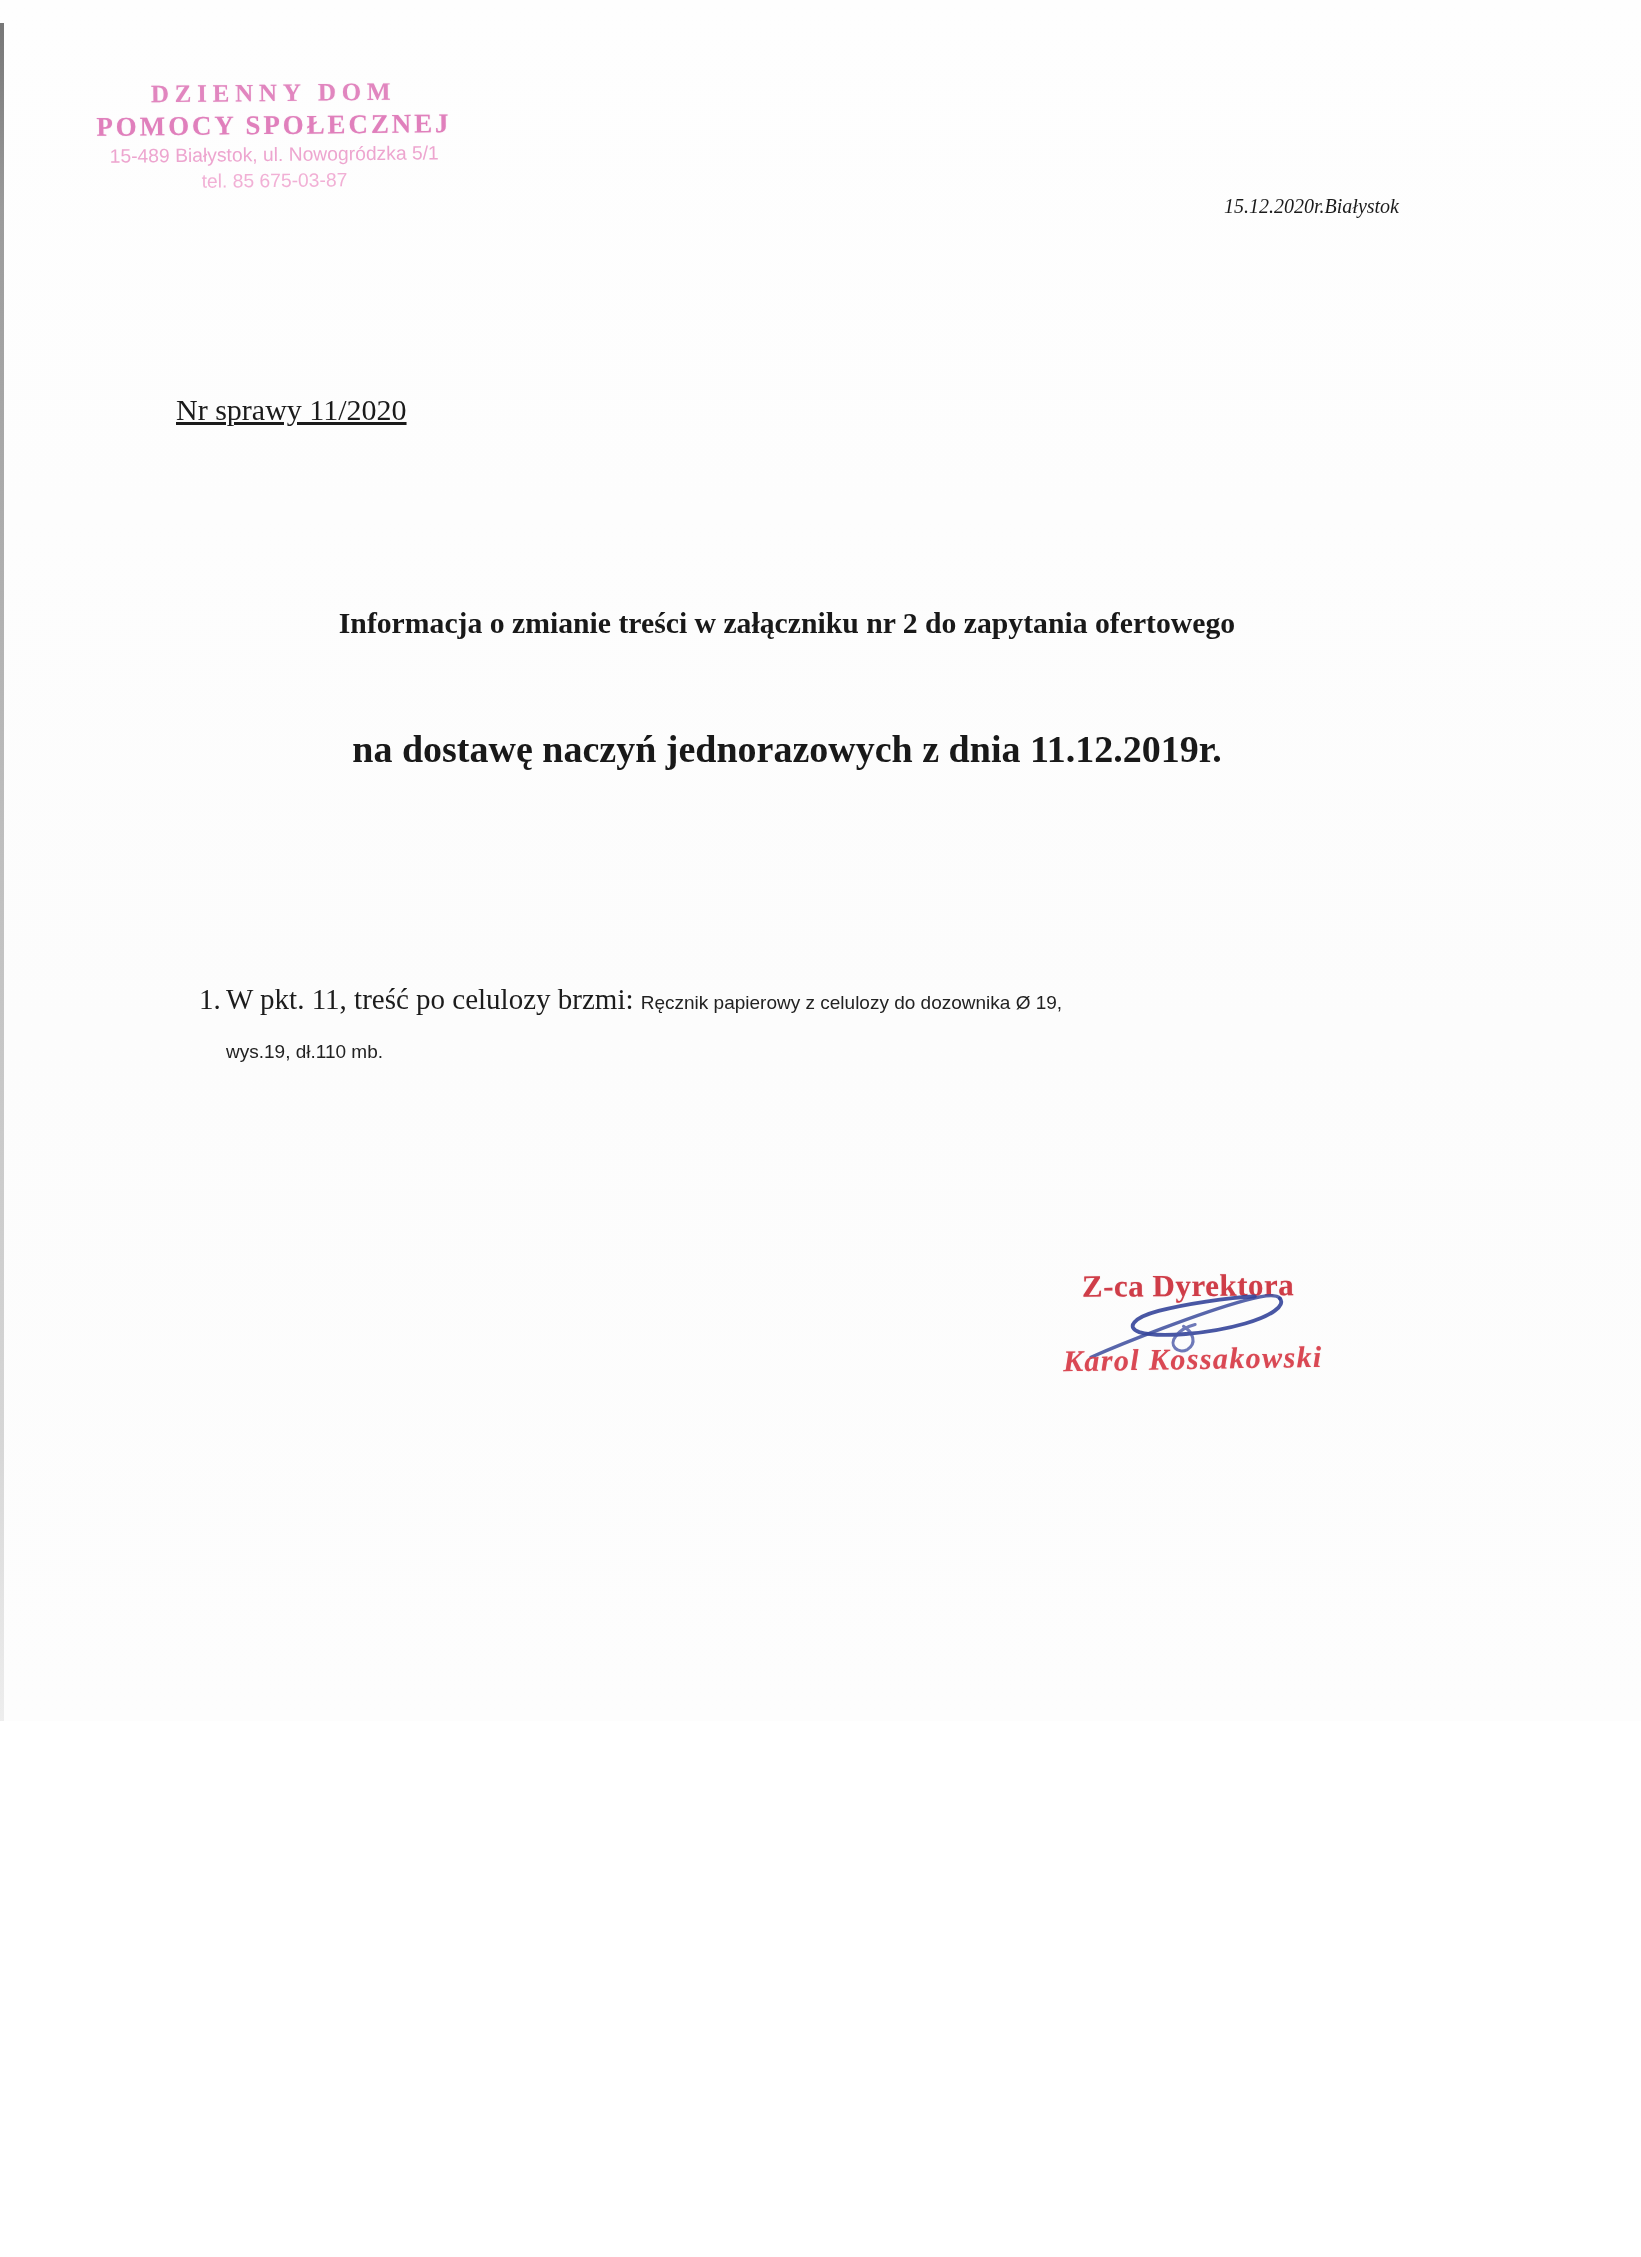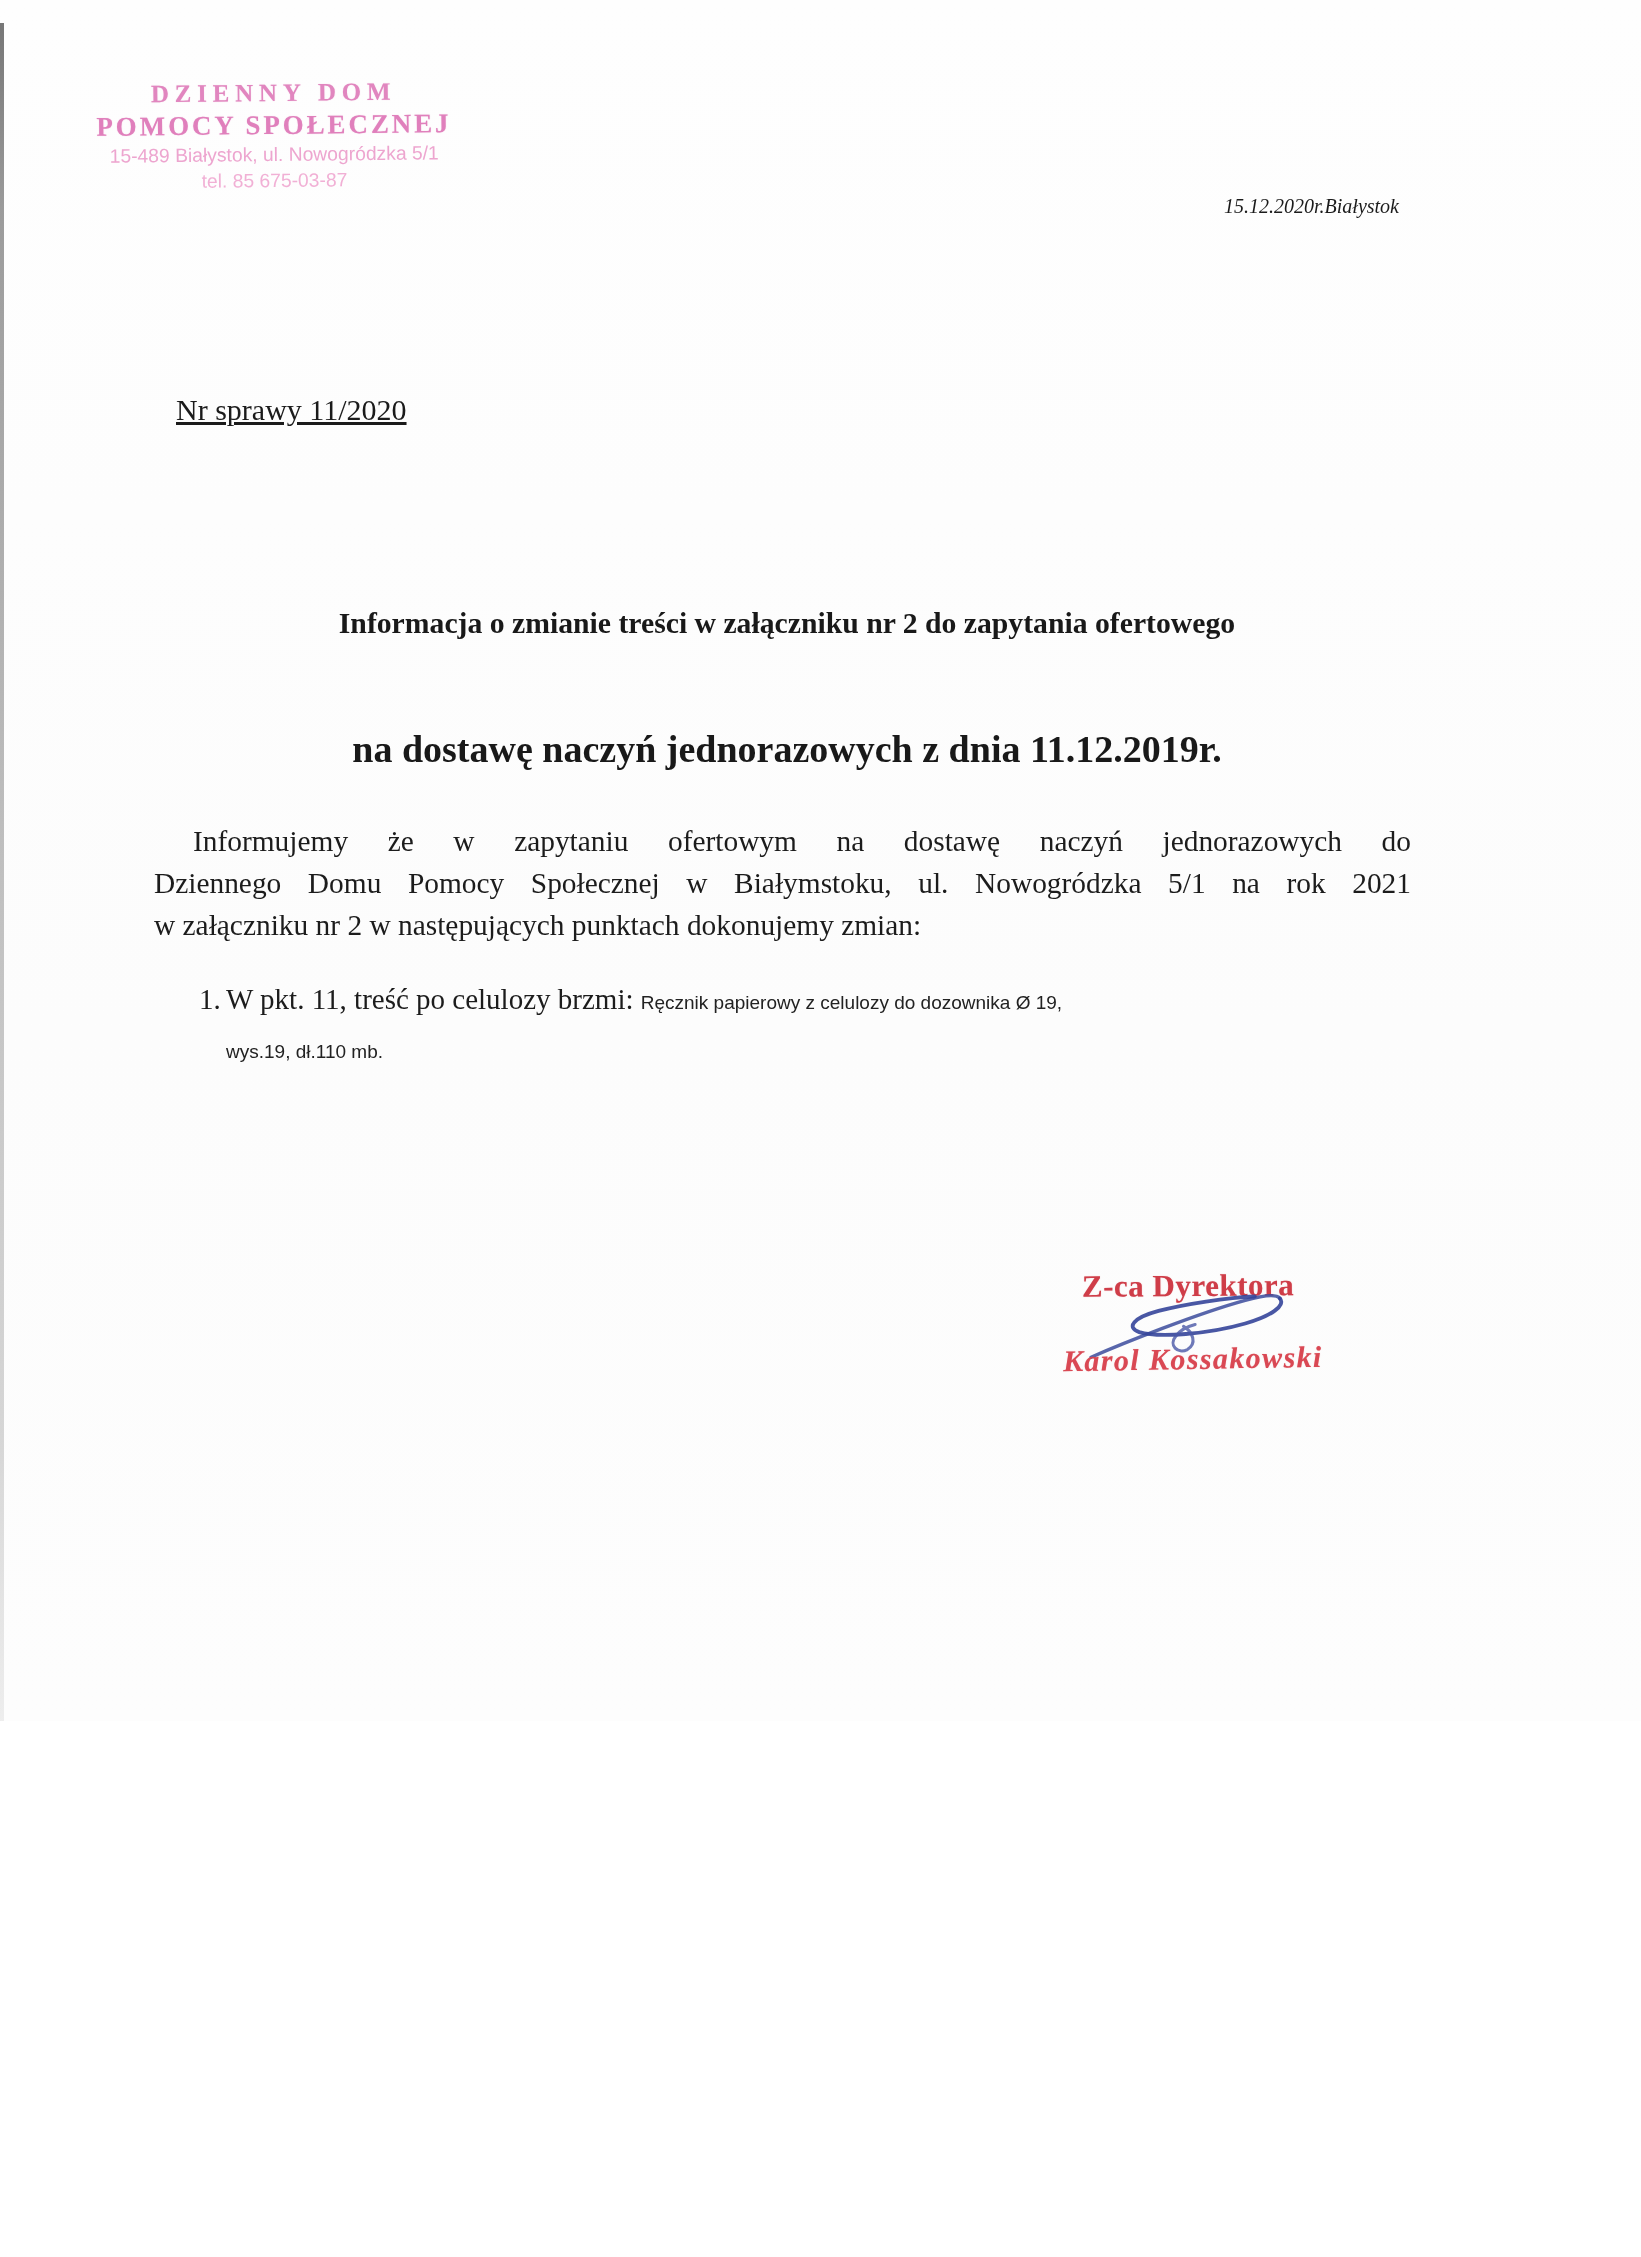--- a/index.html
+++ b/index.html
@@ -182,25 +182,20 @@
 
   <div class="dateline">15.12.2020r.Białystok</div>
 
   <div class="case-number">Nr sprawy 11/2020</div>
 
   <div class="title-block">
     <div class="title-line-1">Informacja o zmianie treści w załączniku nr 2 do zapytania ofertowego</div>
     <div class="title-line-2">na dostawę naczyń jednorazowych z dnia 11.12.2019r.</div>
   </div>
 
-  <div class="body-paragraph">
-    <div class="body-line justified indent">Informujemy że w zapytaniu ofertowym na dostawę naczyń jednorazowych do</div>
-    <div class="body-line justified">Dziennego Domu Pomocy Społecznej w Białymstoku, ul. Nowogródzka 5/1 na rok 2021</div>
-    <div class="body-line">w załączniku nr 2 w następujących punktach dokonujemy zmian:</div>
-  </div>
 
   <div class="list-item">
     <div class="list-number">1.</div>
     <div class="list-text">
       <div class="list-line">
         <span class="serif-part">W pkt. 11, treść po celulozy brzmi: </span><span class="sans-part">Ręcznik papierowy z celulozy do dozownika Ø 19,</span>
       </div>
       <div class="list-line sans-part">wys.19, dł.110 mb.</div>
     </div>
   </div>

